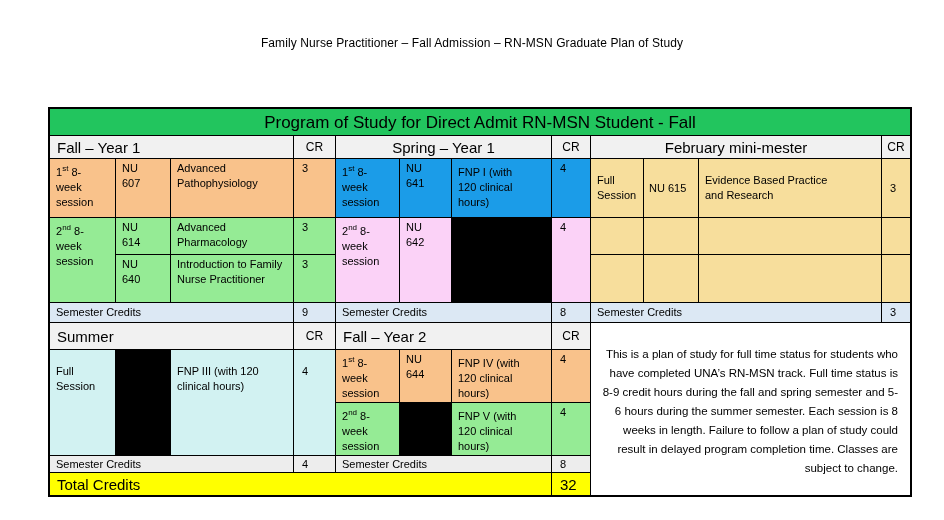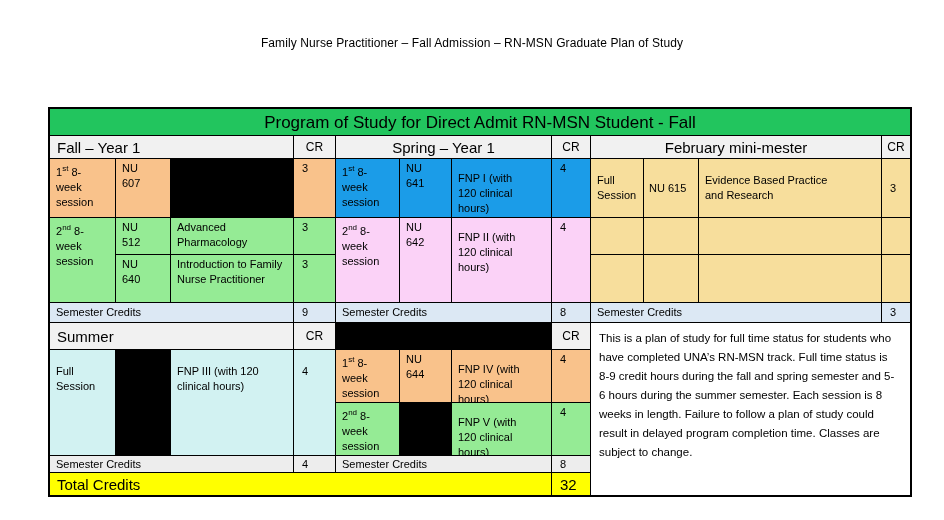--- a/index.html
+++ b/index.html
@@ -14,29 +14,29 @@
   }
   .c{background:#fff;padding:2px 6px;font-size:11px;line-height:15px;overflow:hidden;}
   .banner{display:flex;align-items:center;justify-content:center;font-size:17px;padding:0;}
   .sec{display:flex;align-items:center;font-size:15px;padding:0 0 0 7px;}
   .sec.center{justify-content:center;padding:0;}
   .crh{display:flex;align-items:center;justify-content:center;font-size:12px;padding:0;}
   .crv{padding:2px 0 0 8px;}
   .sess{padding:2px 14px 2px 6px;}
   .course{padding:2px 16px 2px 6px;}
   .name{padding:2px 6px;}
-  .name-sp{padding:12px 20px 2px 6px;}
+  .name-sp{padding:6px 20px 2px 6px;}
   .name-may{padding:2px 36px 2px 6px;}
   .vc{display:flex;flex-direction:column;justify-content:center;padding-top:0;padding-bottom:0;}
   .pt14{padding-top:14px;}
   .semlbl{padding:2px 6px;display:flex;align-items:center;}
   .semval{padding:0 0 0 8px;display:flex;align-items:center;}
   .totlbl{display:flex;align-items:center;font-size:15px;padding:0 0 0 7px;}
   .totval{display:flex;align-items:center;font-size:15px;padding:0 0 0 8px;}
-  .note{padding:6px 12px 0 8px;font-size:11.5px;line-height:19px;}
+  .note{padding:22px 12px 0 8px;font-size:11.5px;line-height:19px;text-align:right;}
   sup{font-size:8px;}
   
   .hdr{background:#f1f1f1;}
   .bannerbg{background:#22c55e;}
   .orange{background:#f9c28b;}
   .green{background:#95eb95;}
   .blue{background:#1b9ce8;}
   .pink{background:#fbd2f7;}
   .tan{background:#f7de9c;}
   .cyan{background:#d2f2f2;}
@@ -57,63 +57,64 @@
 
     <div class="c sec hdr" style="grid-row:2;grid-column:1/4">Fall – Year 1</div>
     <div class="c crh hdr" style="grid-row:2;grid-column:4">CR</div>
     <div class="c sec center hdr" style="grid-row:2;grid-column:5/8">Spring – Year 1</div>
     <div class="c crh hdr" style="grid-row:2;grid-column:8">CR</div>
     <div class="c sec center hdr" style="grid-row:2;grid-column:9/12">February mini-mester</div>
     <div class="c crh hdr" style="grid-row:2;grid-column:12">CR</div>
 
     <div class="c sess orange" style="grid-row:3;grid-column:1"><span>1</span><sup>st</sup> <span>8-week session</span></div>
     <div class="c course orange" style="grid-row:3;grid-column:2">NU 607</div>
+    <div class="c name orange" style="grid-row:3;grid-column:3">Advanced Pathophysiology</div>
     <div class="c crv orange" style="grid-row:3;grid-column:4">3</div>
 
     <div class="c sess blue" style="grid-row:3;grid-column:5"><span>1</span><sup>st</sup> <span>8-week session</span></div>
     <div class="c course blue" style="grid-row:3;grid-column:6">NU 641</div>
     <div class="c name-sp blue" style="grid-row:3;grid-column:7">FNP I (with 120 clinical hours)</div>
     <div class="c crv blue" style="grid-row:3;grid-column:8">4</div>
 
     <div class="c sess tan vc" style="grid-row:3;grid-column:9">Full Session</div>
     <div class="c tan vc" style="grid-row:3;grid-column:10;padding-left:5px;padding-right:2px;white-space:nowrap">NU 615</div>
     <div class="c name-may tan vc" style="grid-row:3;grid-column:11">Evidence Based Practice and Research</div>
     <div class="c tan vc" style="grid-row:3;grid-column:12;padding-left:8px">3</div>
 
     <div class="c sess green" style="grid-row:4/6;grid-column:1"><span>2</span><sup>nd</sup> <span>8-week session</span></div>
-    <div class="c course green" style="grid-row:4;grid-column:2">NU 512</div>
+    <div class="c course green" style="grid-row:4;grid-column:2">NU 614</div>
     <div class="c name green" style="grid-row:4;grid-column:3">Advanced Pharmacology</div>
     <div class="c crv green" style="grid-row:4;grid-column:4">3</div>
     <div class="c course green" style="grid-row:5;grid-column:2">NU 640</div>
     <div class="c name green" style="grid-row:5;grid-column:3">Introduction to Family Nurse Practitioner</div>
     <div class="c crv green" style="grid-row:5;grid-column:4">3</div>
 
     <div class="c sess pink" style="grid-row:4/6;grid-column:5"><span>2</span><sup>nd</sup> <span>8-week session</span></div>
     <div class="c course pink" style="grid-row:4/6;grid-column:6">NU 642</div>
-    <div class="c name-sp pink" style="grid-row:4/6;grid-column:7">FNP II (with 120 clinical hours)</div>
     <div class="c crv pink" style="grid-row:4/6;grid-column:8">4</div>
 
     <div class="c tan" style="grid-row:4;grid-column:9"></div>
     <div class="c tan" style="grid-row:4;grid-column:10"></div>
     <div class="c tan" style="grid-row:4;grid-column:11"></div>
     <div class="c tan" style="grid-row:4;grid-column:12"></div>
     <div class="c tan" style="grid-row:5;grid-column:9"></div>
     <div class="c tan" style="grid-row:5;grid-column:10"></div>
     <div class="c tan" style="grid-row:5;grid-column:11"></div>
     <div class="c tan" style="grid-row:5;grid-column:12"></div>
 
     <div class="c semlbl semblue" style="grid-row:6;grid-column:1/4">Semester Credits</div>
     <div class="c semval semblue" style="grid-row:6;grid-column:4">9</div>
     <div class="c semlbl semblue" style="grid-row:6;grid-column:5/8">Semester Credits</div>
     <div class="c semval semblue" style="grid-row:6;grid-column:8">8</div>
     <div class="c semlbl semblue" style="grid-row:6;grid-column:9/12">Semester Credits</div>
     <div class="c semval semblue" style="grid-row:6;grid-column:12">3</div>
 
     <div class="c sec hdr" style="grid-row:7;grid-column:1/4">Summer</div>
     <div class="c crh hdr" style="grid-row:7;grid-column:4">CR</div>
+    <div class="c sec hdr" style="grid-row:7;grid-column:5/8">Fall – Year 2</div>
     <div class="c crh hdr" style="grid-row:7;grid-column:8">CR</div>
     <div class="c note" style="grid-row:7/12;grid-column:9/13">This is a plan of study for full time status for students who have completed UNA’s RN-MSN track.  Full time status is 8-9 credit hours during the fall and spring semester and 5-6 hours during the summer semester.  Each session is 8 weeks in length.  Failure to follow a plan of study could result in delayed program completion time.  Classes are subject to change.</div>
 
     <div class="c sess cyan pt14" style="grid-row:8/10;grid-column:1">Full Session</div>
     <div class="c name cyan pt14" style="grid-row:8/10;grid-column:3">FNP III (with 120 clinical hours)</div>
     <div class="c crv cyan" style="grid-row:8/10;grid-column:4;padding-top:14px">4</div>
 
     <div class="c sess orange" style="grid-row:8;grid-column:5"><span>1</span><sup>st</sup> <span>8-week session</span></div>
     <div class="c course orange" style="grid-row:8;grid-column:6">NU 644</div>
     <div class="c name-sp orange" style="grid-row:8;grid-column:7">FNP IV (with 120 clinical hours)</div>

